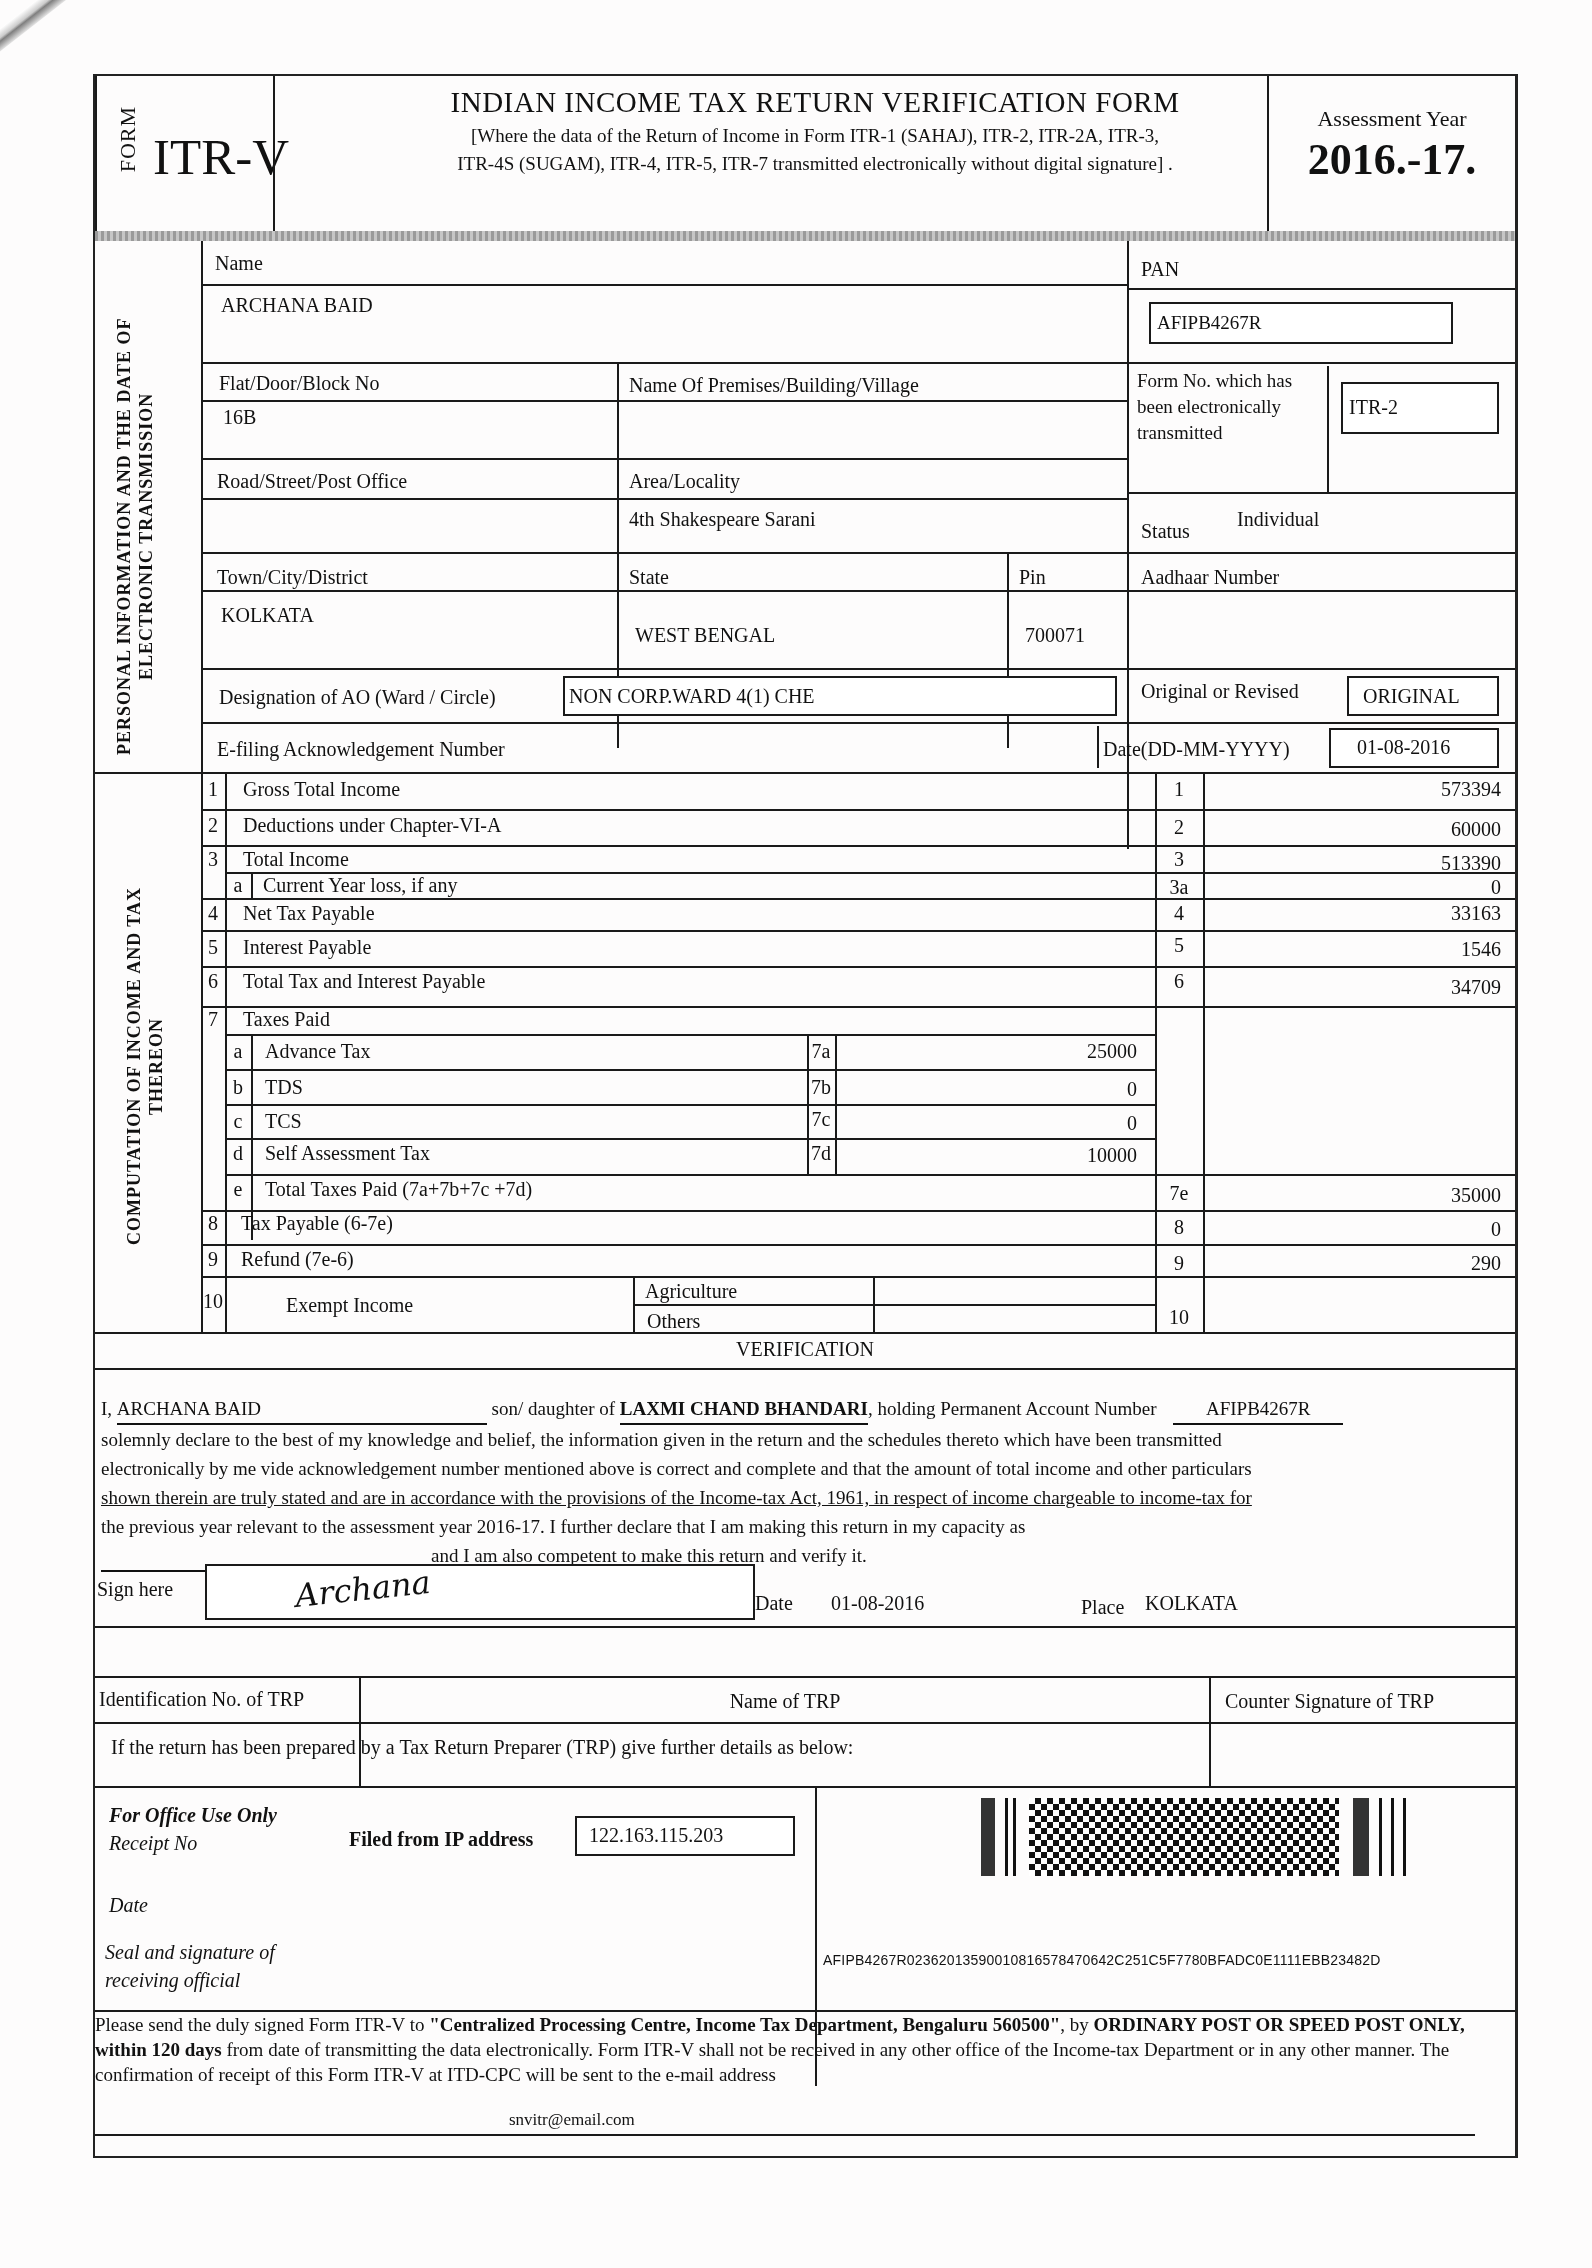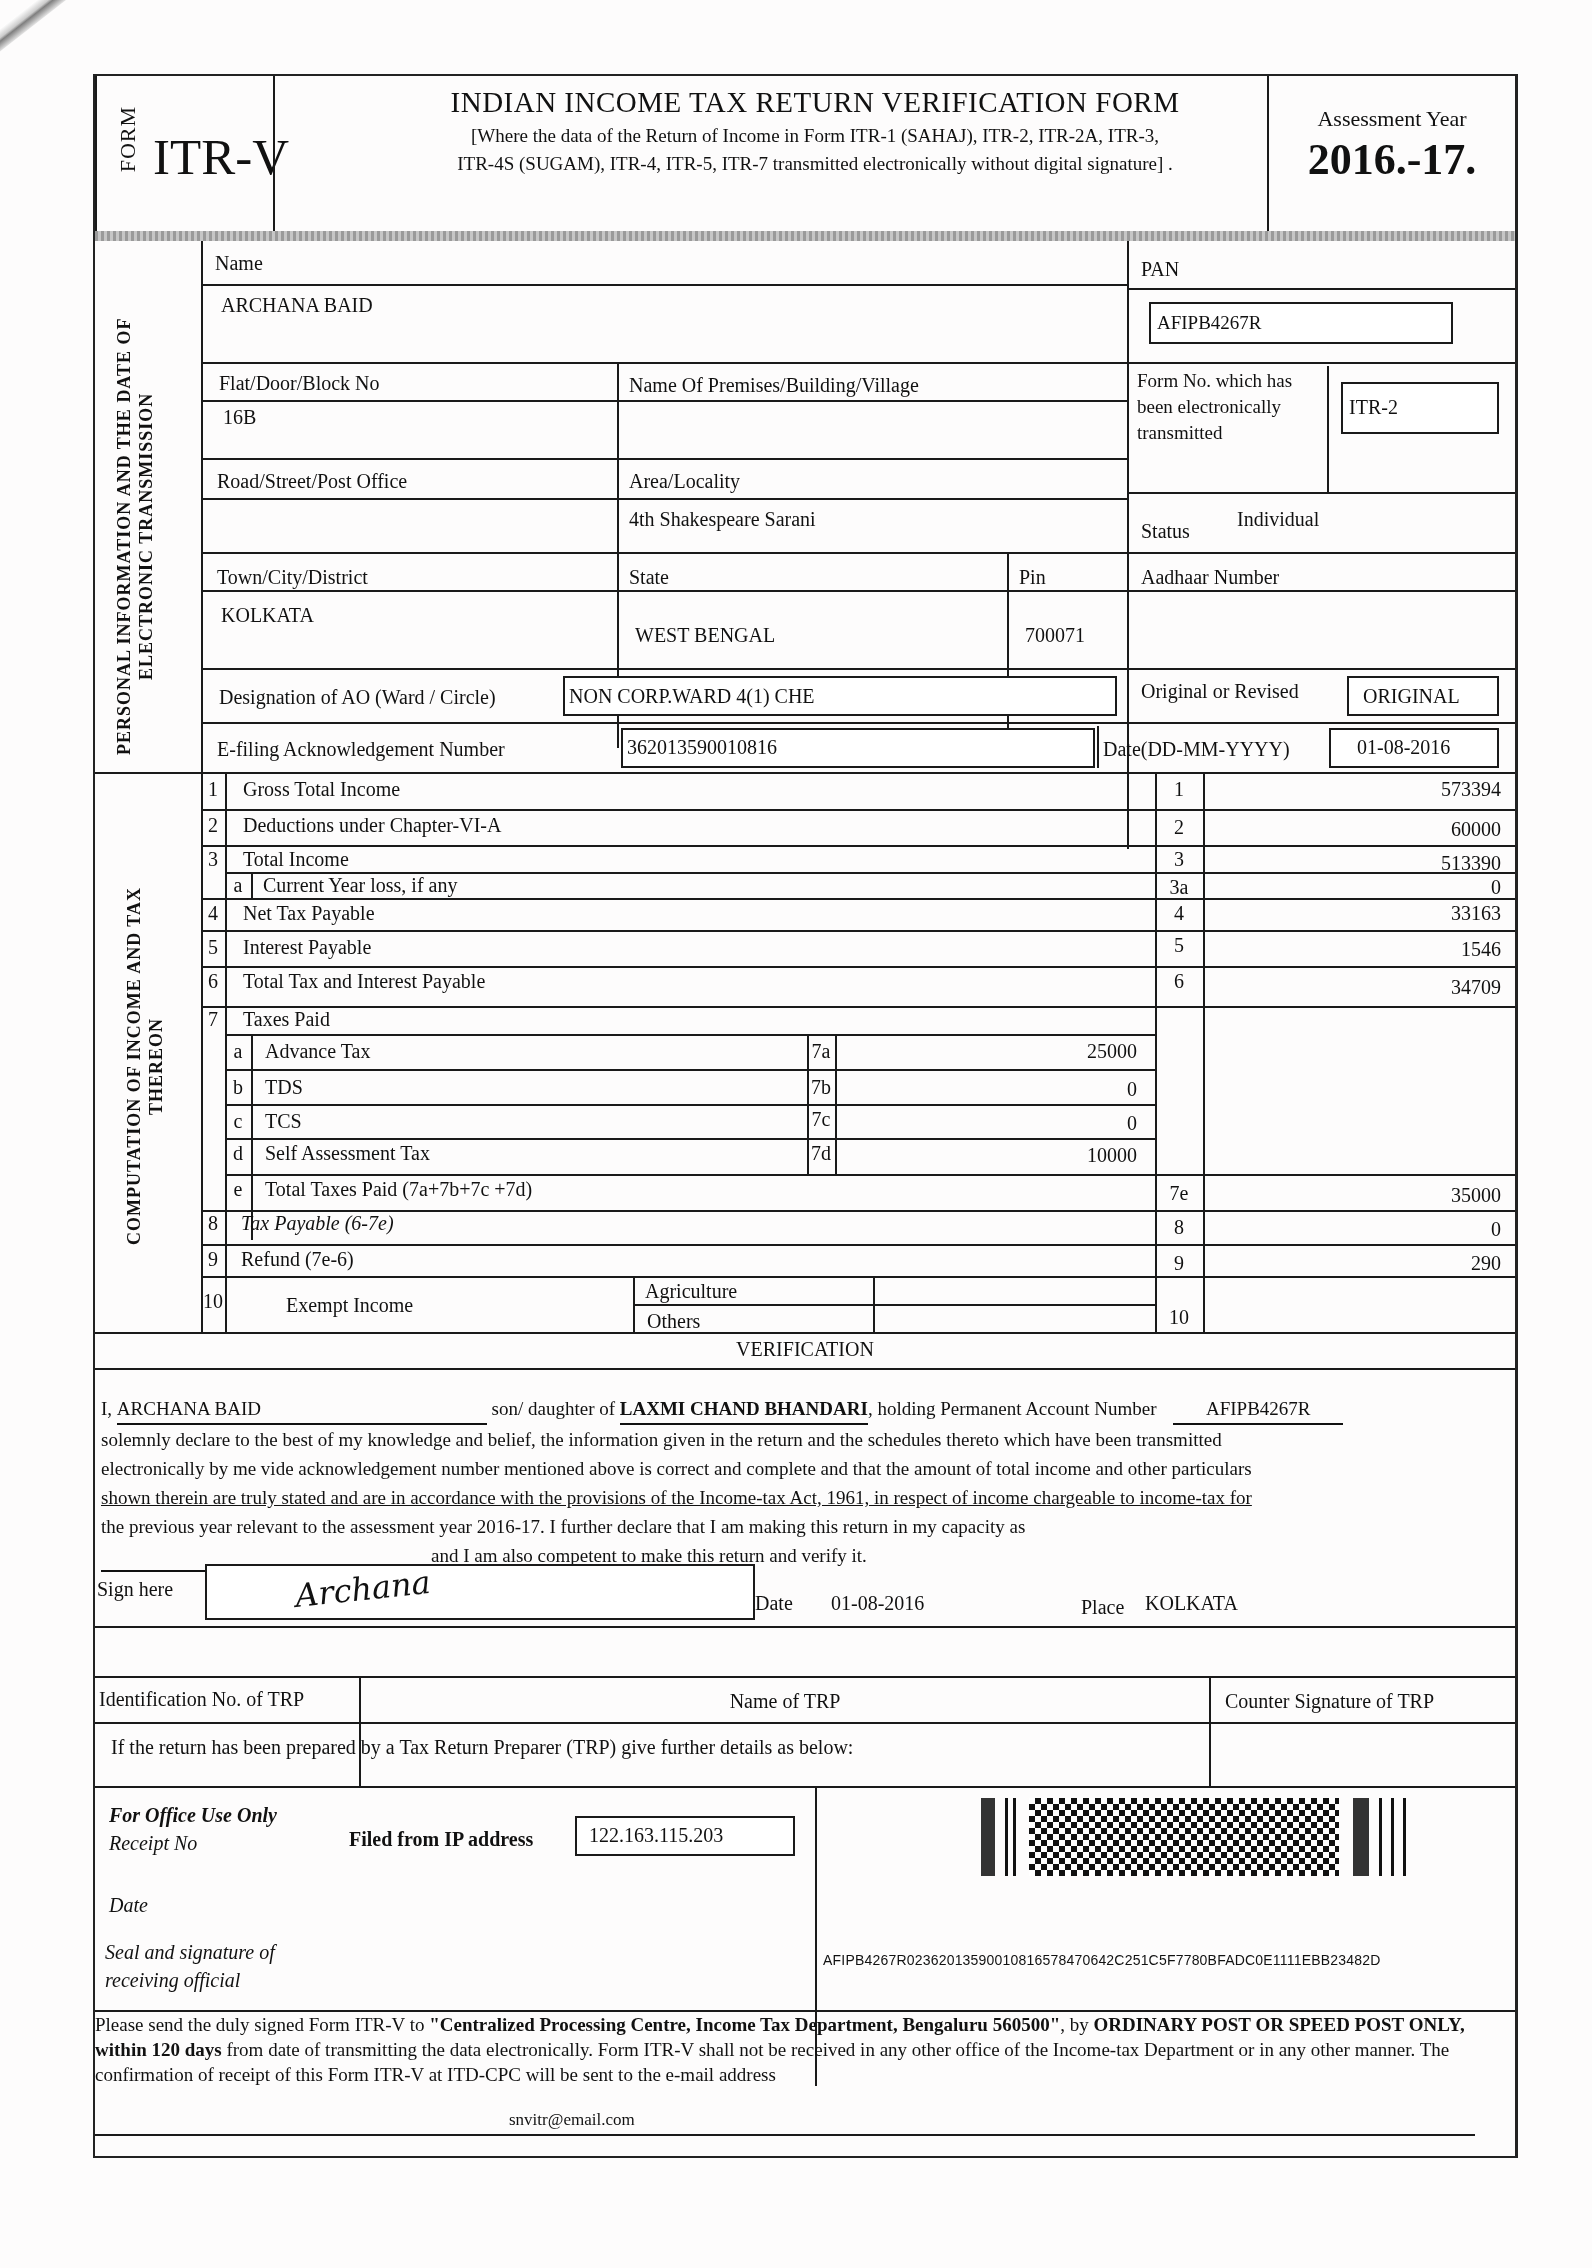--- a/index.html
+++ b/index.html
@@ -106,23 +106,20 @@
     <span class="val" style="left:4px;top:7px;">NON CORP.WARD 4(1) CHE</span>
   </div>
   <div class="vl" style="left:1032px;top:596px;height:40px;"></div>
   <div class="lbl" style="left:1046px;top:604px;">Original or Revised</div>
   <div class="box" style="left:1252px;top:600px;width:148px;height:36px;">
     <span class="val" style="left:14px;top:7px;">ORIGINAL</span>
   </div>
 
   <div class="hl" style="left:106px;top:646px;width:1314px;"></div>
   <div class="lbl" style="left:122px;top:662px;">E-filing Acknowledgement Number</div>
-  <div class="box" style="left:526px;top:652px;width:470px;height:36px;">
-    <span class="val" style="left:4px;top:6px;">362013590010816</span>
-  </div>
   <div class="vl" style="left:1002px;top:650px;height:42px;"></div>
   <div class="lbl" style="left:1008px;top:662px;">Date(DD-MM-YYYY)</div>
   <div class="box" style="left:1234px;top:652px;width:166px;height:36px;">
     <span class="val" style="left:26px;top:6px;">01-08-2016</span>
   </div>
 
   <div class="hl" style="left:0;top:696px;width:1420px;"></div>
 
   <div class="vl" style="left:106px;top:696px;height:560px;"></div>
   <div class="vert" style="left:28px;top:780px;height:420px;font-size:18px;line-height:22px;width:60px;">COMPUTATION OF INCOME AND TAX THEREON</div>
@@ -223,21 +220,21 @@
   <div>
     <div class="lbl ctr" style="left:130px;top:1102px;width:26px;">e</div>
     <div class="lbl" style="left:170px;top:1102px;">Total Taxes Paid (7a+7b+7c +7d)</div>
     <div class="lbl ctr" style="left:1060px;top:1106px;width:48px;">7e</div>
     <div class="num" style="left:1110px;top:1108px;width:296px;">35000</div>
   </div>
   <div class="hl" style="left:106px;top:1134px;width:1314px;"></div>
 
   <div>
     <div class="lbl ctr" style="left:106px;top:1136px;width:24px;">8</div>
-    <div class="lbl" style="left:146px;top:1136px;font-style:italic;">Tax Payable (6-7e)</div>
+    <div class="lbl" style="left:146px;top:1136px;">Tax Payable (6-7e)</div>
     <div class="lbl ctr" style="left:1060px;top:1140px;width:48px;">8</div>
     <div class="num" style="left:1110px;top:1142px;width:296px;">0</div>
   </div>
   <div class="hl" style="left:106px;top:1168px;width:1314px;"></div>
   <div>
     <div class="lbl ctr" style="left:106px;top:1172px;width:24px;">9</div>
     <div class="lbl" style="left:146px;top:1172px;">Refund (7e-6)</div>
     <div class="lbl ctr" style="left:1060px;top:1176px;width:48px;">9</div>
     <div class="num" style="left:1110px;top:1176px;width:296px;">290</div>
   </div>

